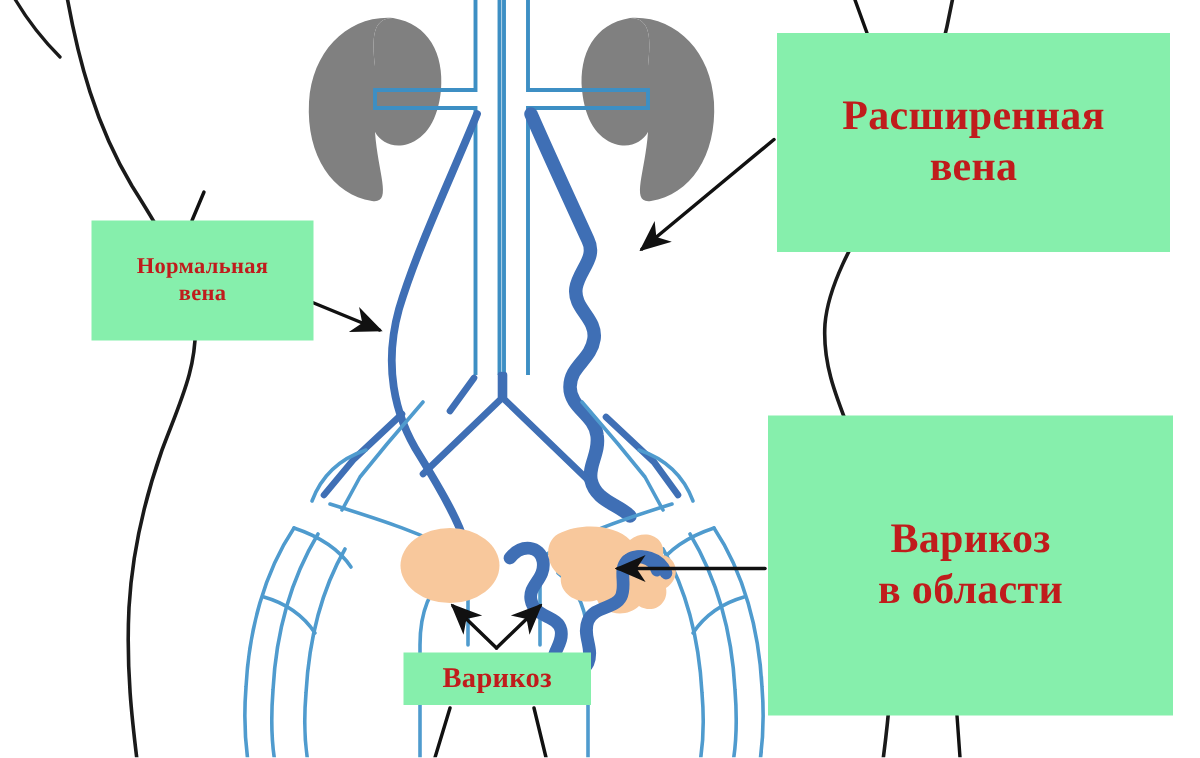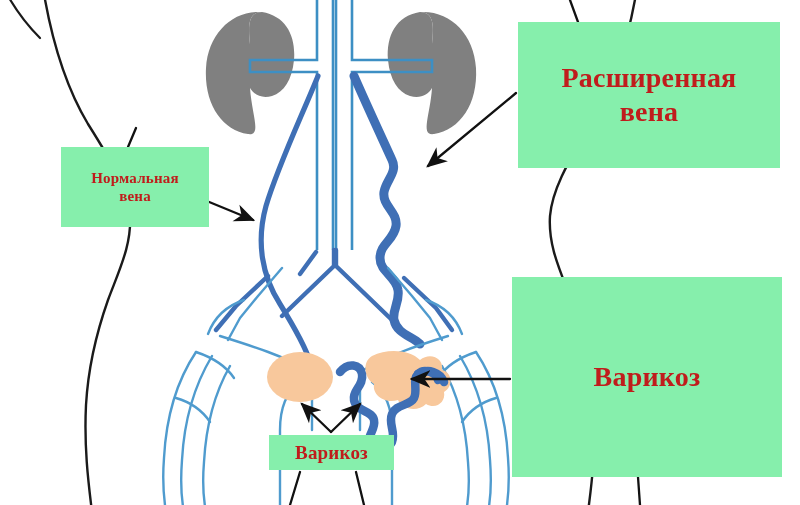--- a/index.html
+++ b/index.html
@@ -202,19 +202,20 @@
     <span class="ln">вена</span>
   </div>
 
   <div class="label-box" id="label-normal-vein">
     <span class="ln">Нормальная</span>
     <span class="ln">вена</span>
   </div>
 
   <div class="label-box" id="label-ovarian-varicose">
     <span class="ln">Варикоз</span>
+    <span class="ln">в области</span>
   </div>
 
   <div class="label-box" id="label-ovaries">
     <span class="ln">Варикоз</span>
   </div>
 
 </div>
 
 </body></html>

